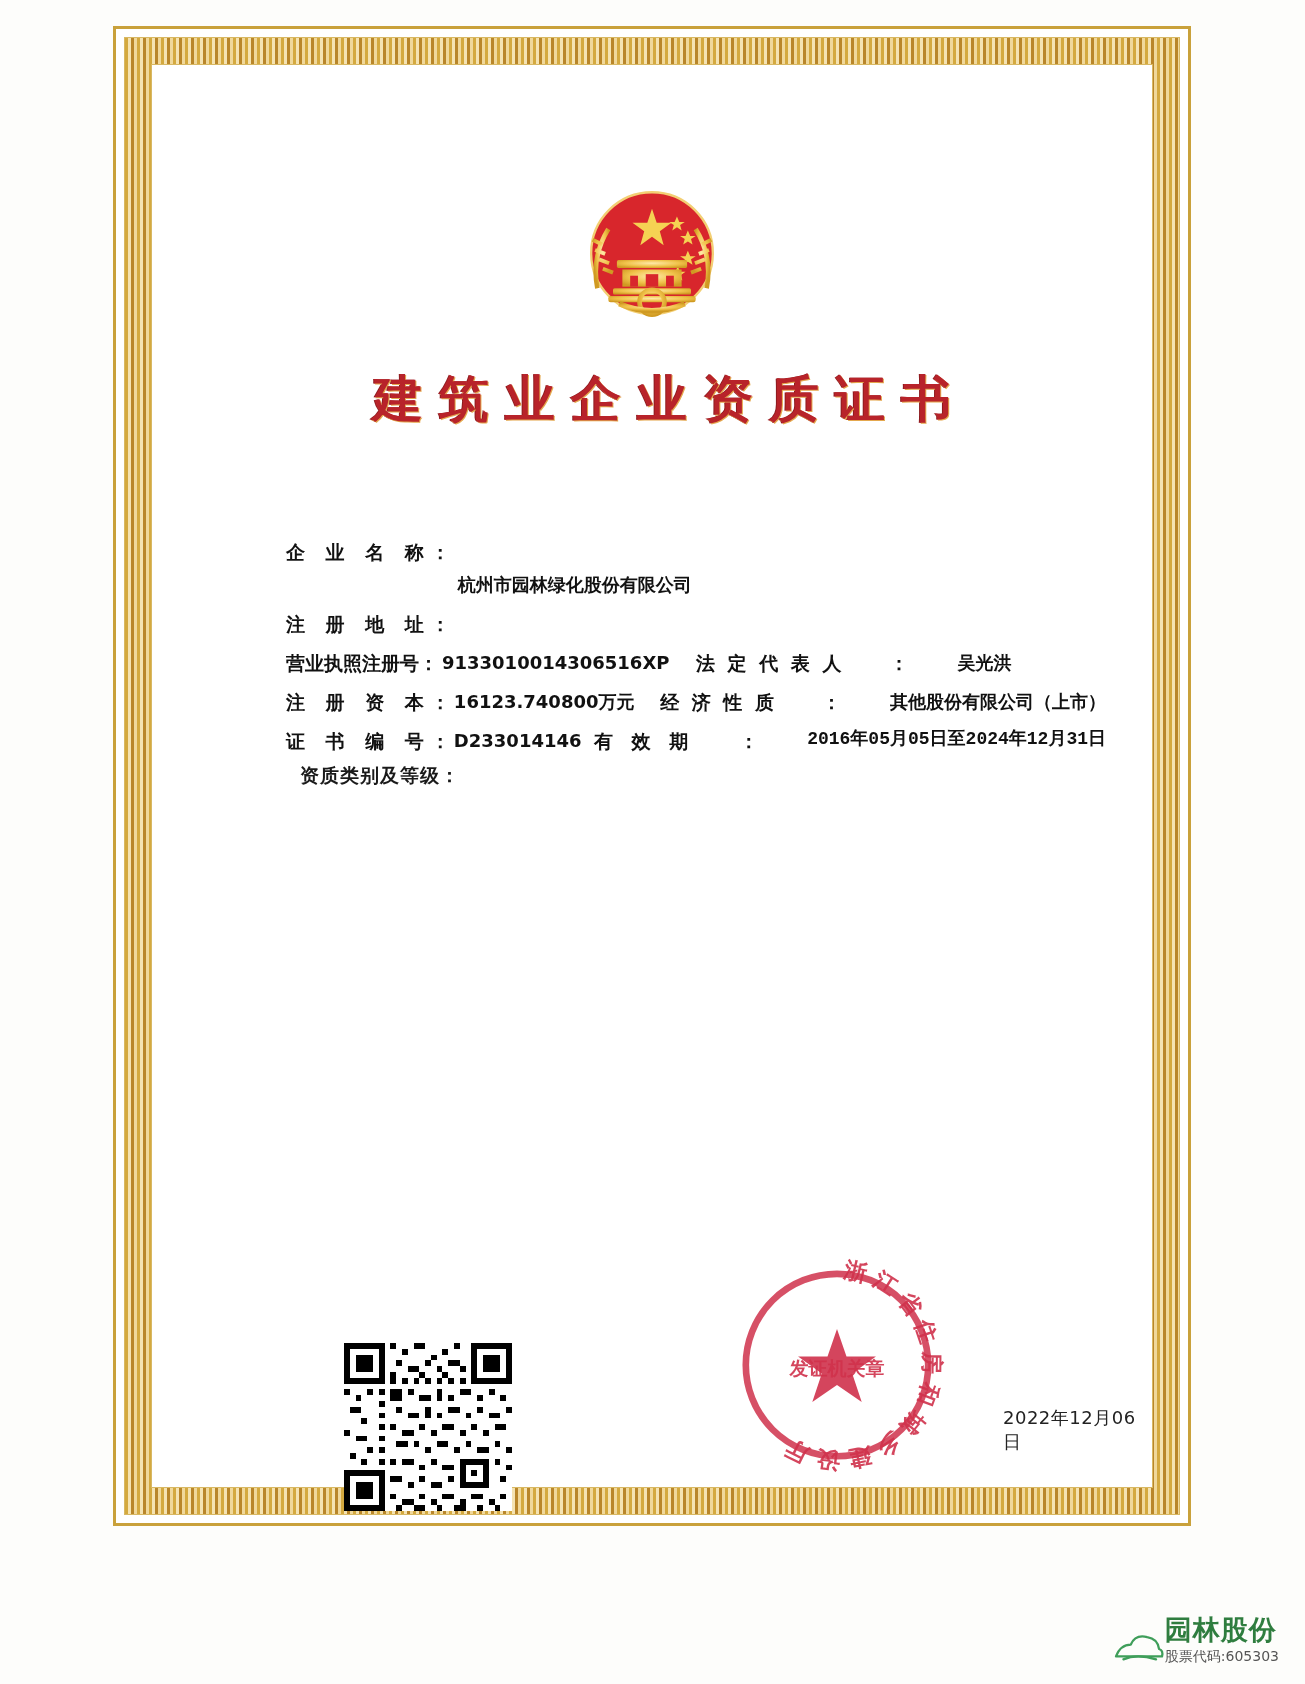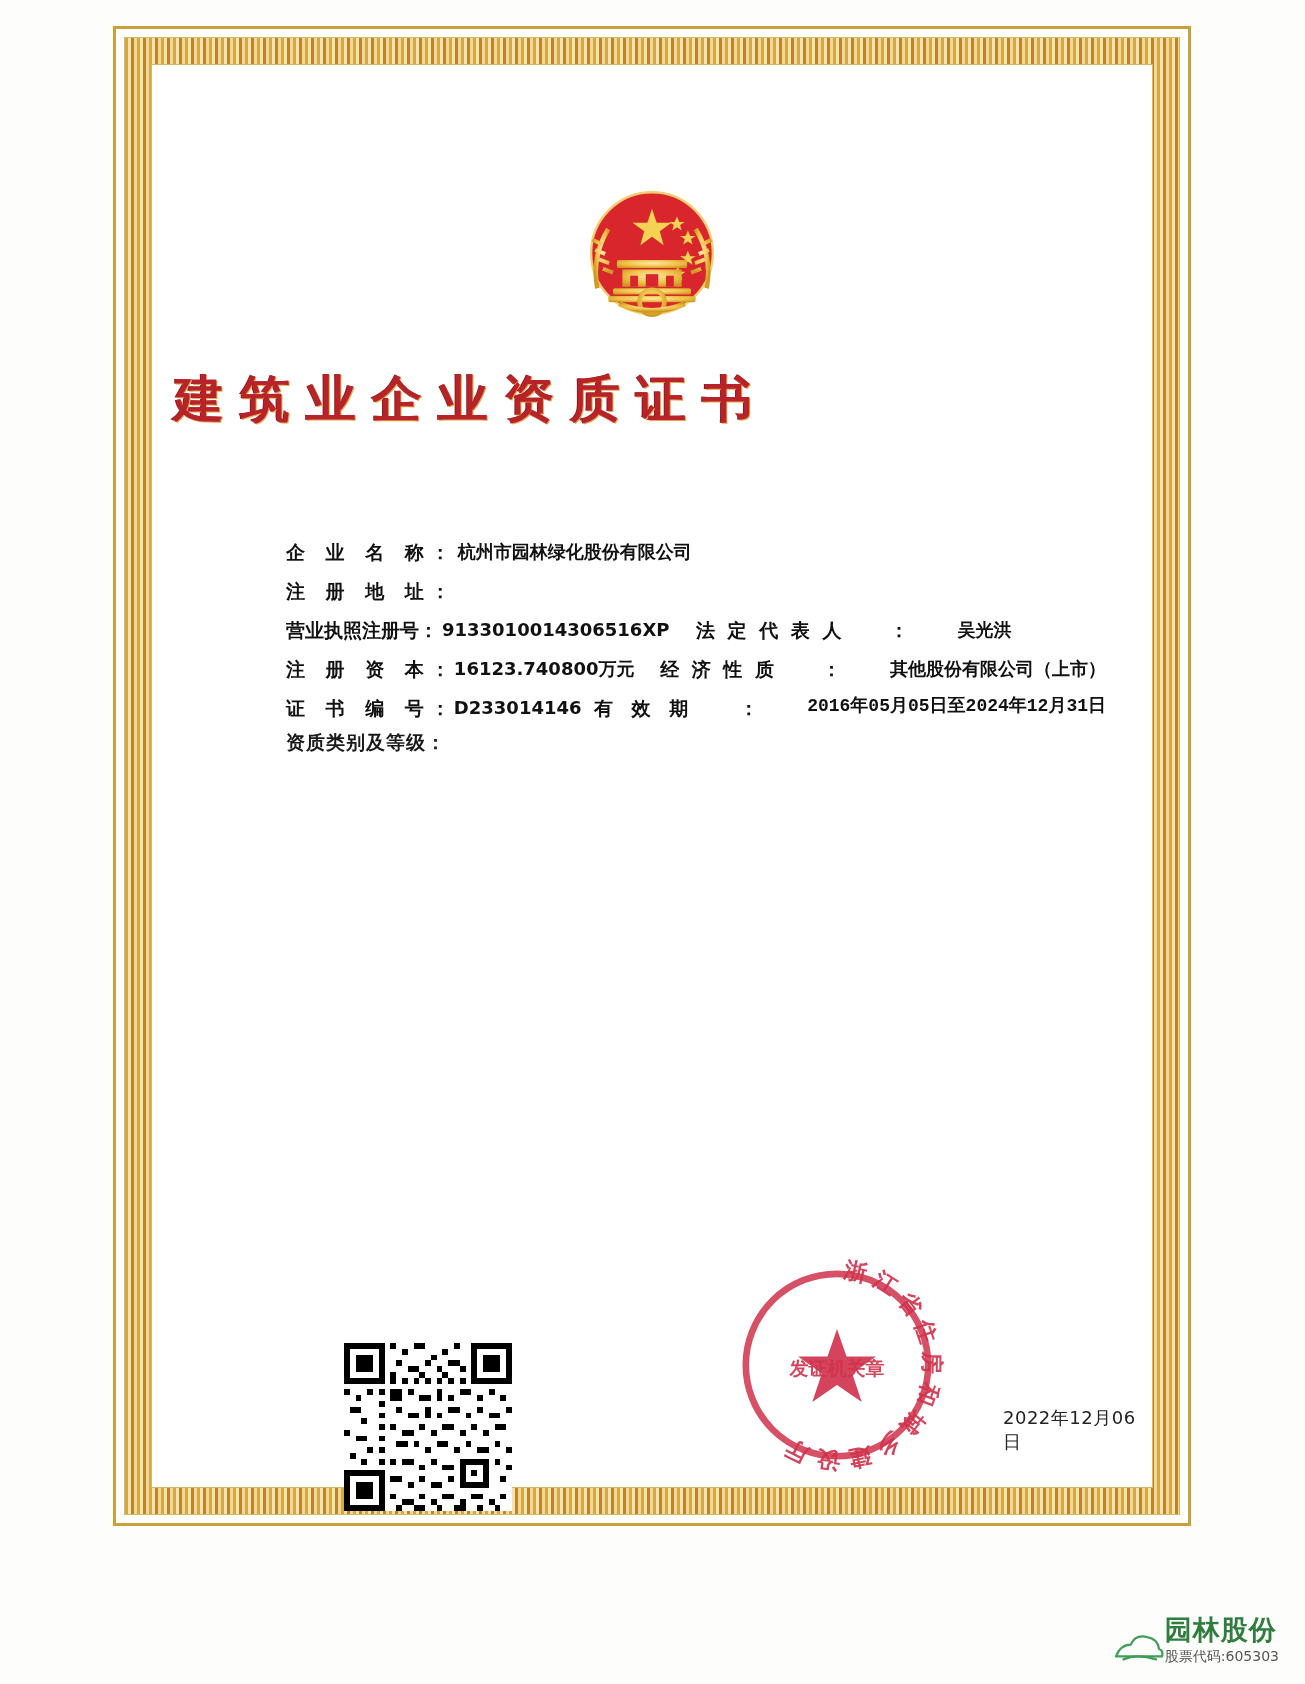--- a/index.html
+++ b/index.html
@@ -77,22 +77,23 @@
     top: 108px;
     transform: translateX(-50%);
     width: 156px;
     height: 156px;
   }
 
   
   .cert-title {
     position: absolute;
     top: 295px;
-    left: 0;
+    left: 10px;
     width: 100%;
+    text-align: center;
     font-family: "DejaVu Serif", "Liberation Serif", serif;
     font-size: 50px;
     font-weight: bold;
     letter-spacing: 16px;
     text-indent: 16px;
     color: #b8232a;
     text-shadow: 1px 1px 0 #e4a84e, -1px 0 0 #8d1b1f;
   }
 
   
@@ -154,35 +155,36 @@
     font-weight: bold;
     color: #111;
     white-space: nowrap;
   }
 
   .qual-head {
     font-size: 19px;
     font-weight: bold;
     letter-spacing: 1px;
     margin-top: 4px;
+    margin-left: 14px;
   }
   .qual-list {
     margin-top: 14px;
     padding-left: 48px;
   }
   .qual-item {
     font-size: 18px;
     font-weight: bold;
     color: #111;
     margin-bottom: 26px;
     letter-spacing: 0px;
   }
 
   
-  .name-value { padding-left: 8px; }
+  .name-value { padding-left: 8px; margin-top: 33px; }
   .addr-value { padding-left: 8px; letter-spacing: 0px; }
 
   
   .seal {
     position: absolute;
     left: 565px;
     top: 1180px;
     width: 228px;
     height: 228px;
     opacity: 0.86;

